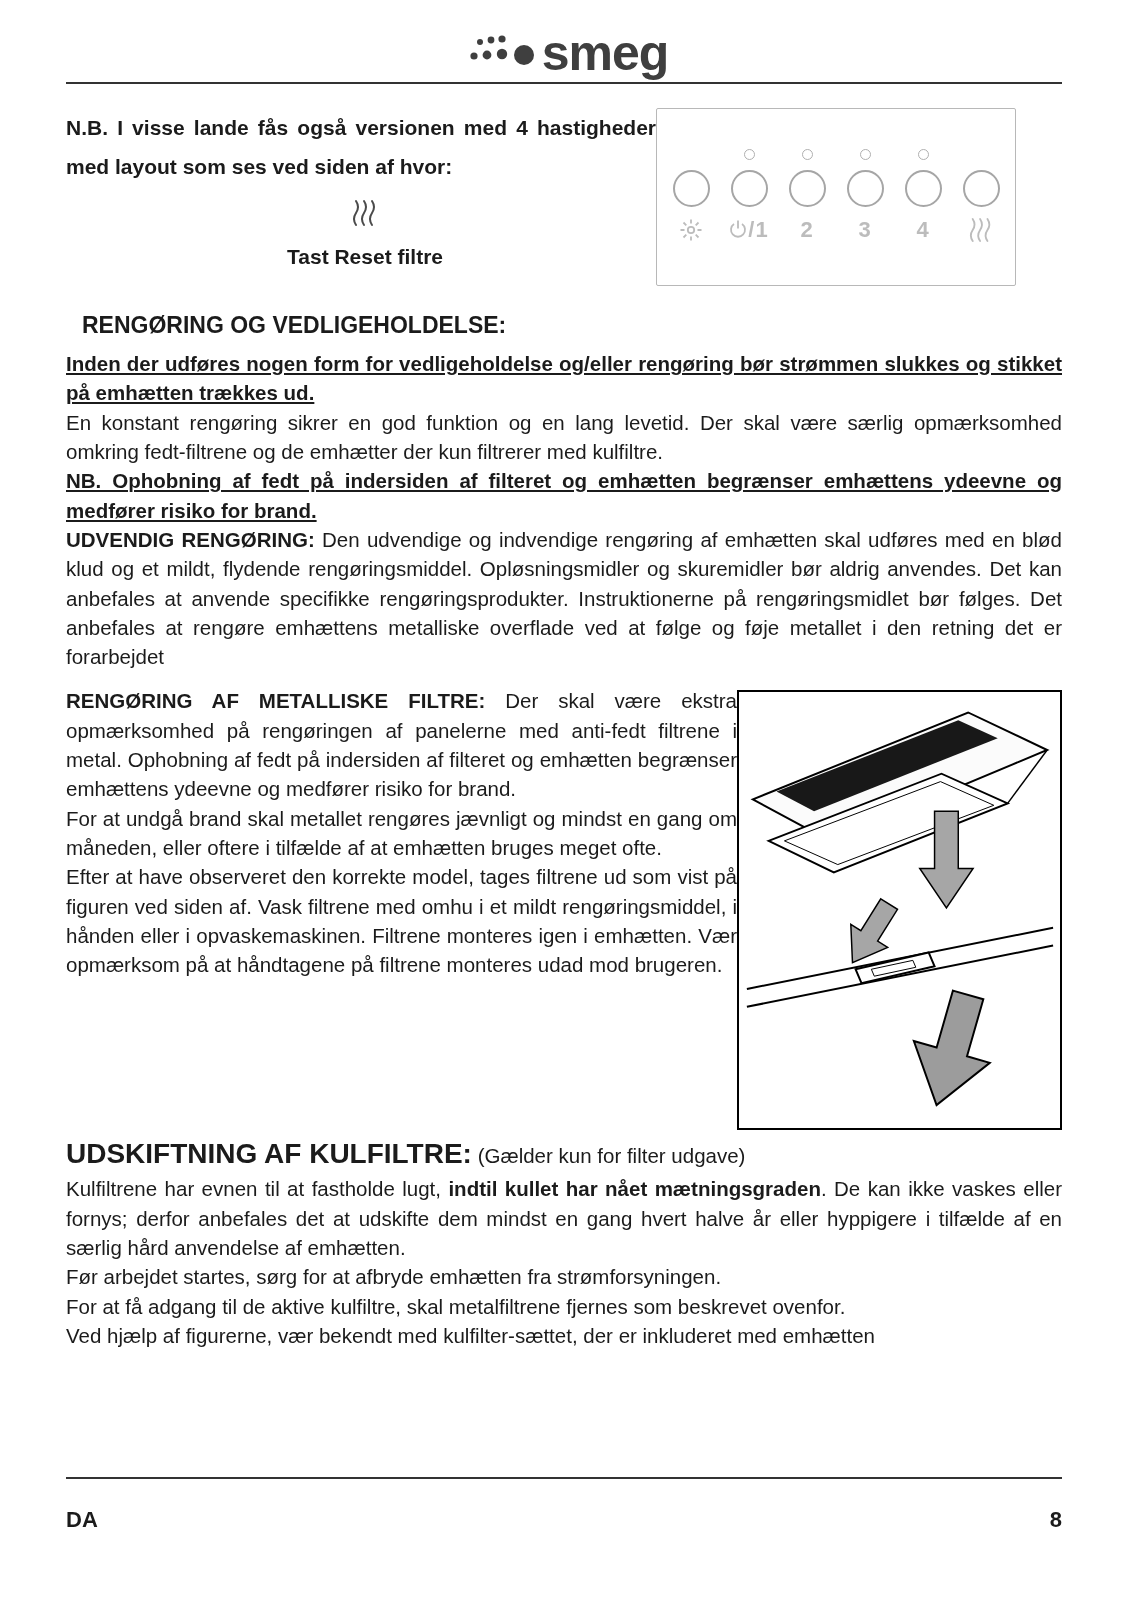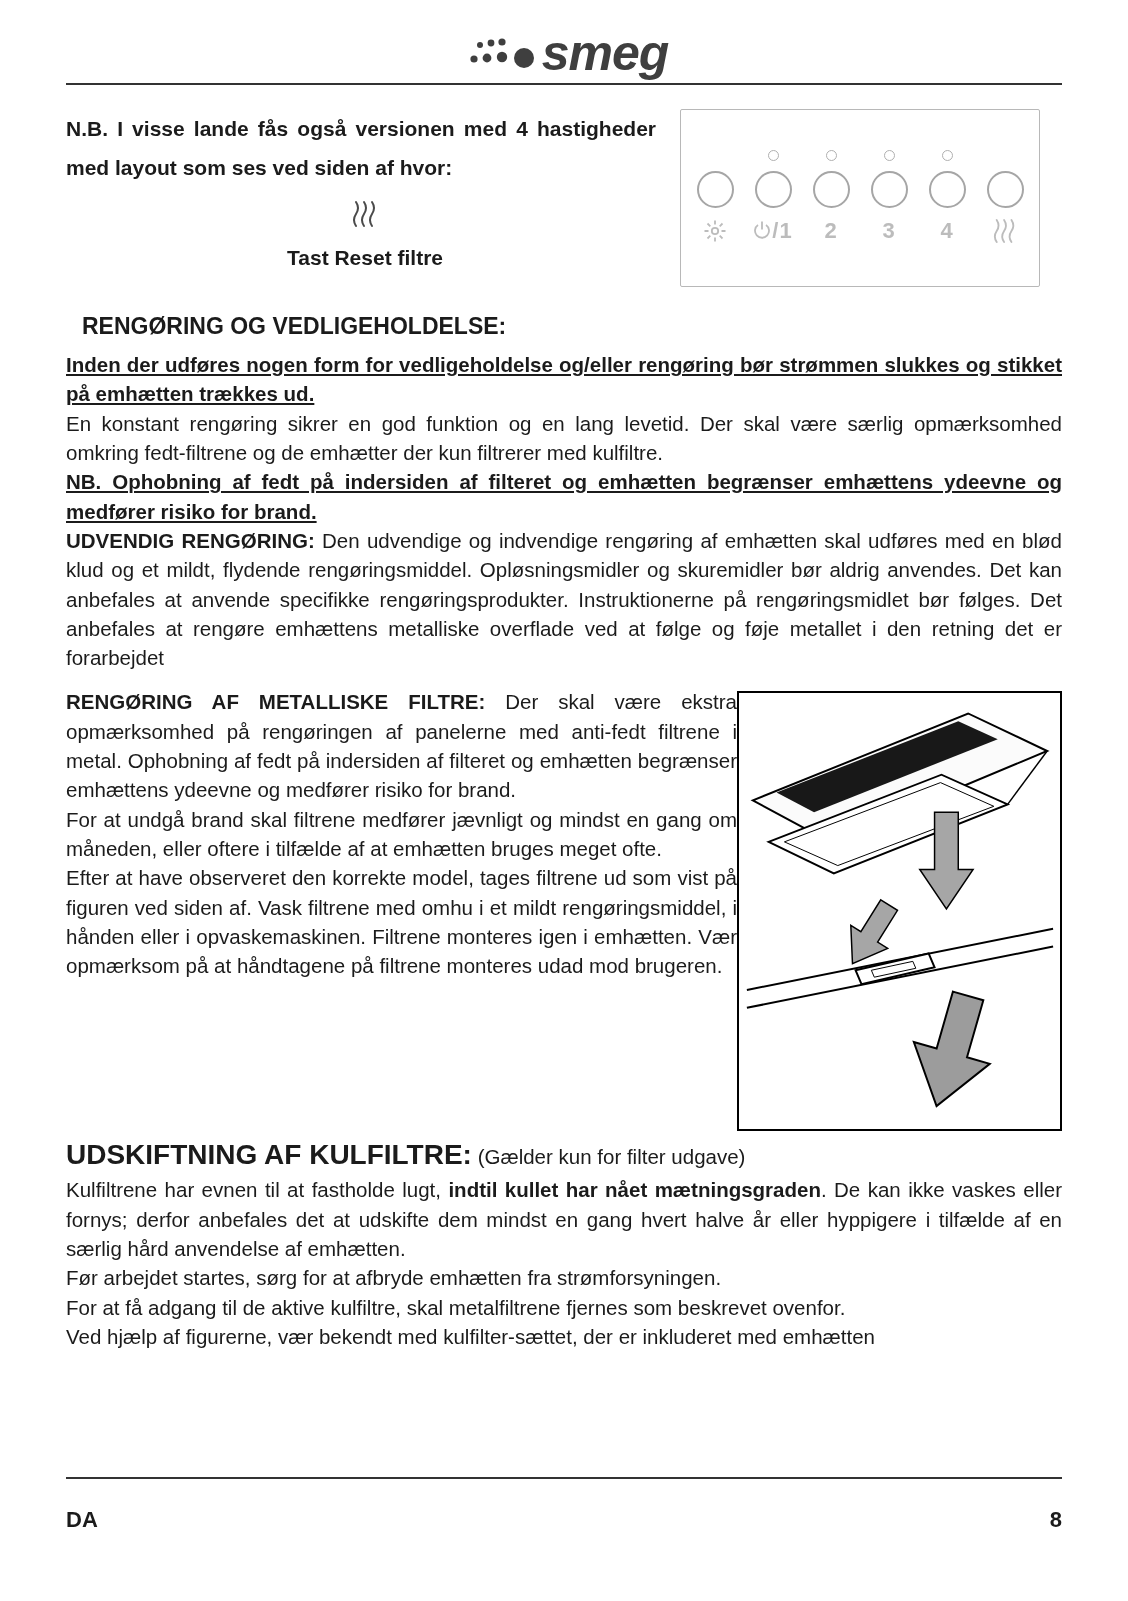--- a/index.html
+++ b/index.html
@@ -8,25 +8,25 @@
     width:1128px;height:1601px;
     box-sizing:border-box;
     padding:28px 66px 0 66px;
     font-family:"Liberation Sans",sans-serif;
     color:#1b1b1b;
     background:#ffffff;
     overflow:hidden;
   }
   
   .header{text-align:center;}
-  .logo{display:inline-flex;align-items:center;gap:4px;line-height:1;font-style:italic;}
+  .logo{display:inline-flex;align-items:flex-start;gap:4px;line-height:1;}
   .logo-text{font-size:50px;font-weight:bold;color:#3f3f3f;letter-spacing:-1px;}
   .header-rule{border-bottom:2px solid #333;margin-top:4px;}
   
-  .intro{display:flex;gap:24px;margin-top:24px;align-items:flex-start;}
+  .intro{display:flex;margin-top:24px;align-items:flex-start;}
   .intro-text{width:590px;}
   .intro-note{margin:0;font-size:21px;font-weight:bold;line-height:1.88;text-align:justify;}
   .bullet{display:flex;align-items:center;gap:18px;margin-top:12px;padding-left:8px;font-size:21px;font-weight:bold;flex-direction:column;}
   
   .panel-figure{
     width:358px;height:176px;border:1px solid #b8b8b8;border-radius:2px;
     display:flex;align-items:center;justify-content:center;background:#fff;
   }
   .cp-grid{display:flex;gap:12px;}
   .cp-col{width:46px;display:flex;flex-direction:column;align-items:center;}
@@ -199,21 +199,21 @@
         <g transform="translate(232,306) rotate(16)">
           <path d="M-16,0 h32 v60 h24 l-40,56 -40,-56 h24 z" fill="#9c9c9c" stroke="#000" stroke-width="2"></path>
         </g>
       </svg>
     </figure>
 
     <p class="body">
       <span class="inline-title">RENGØRING AF METALLISKE FILTRE:</span>
       <span>Der skal være ekstra opmærksomhed på rengøringen af panelerne med anti-fedt filtrene i metal. Ophobning af fedt på indersiden af filteret og emhætten begrænser emhættens ydeevne og medfører risiko for brand.</span>
     </p>
-    <p class="body">For at undgå brand skal filtrene medfører jævnligt og mindst en gang om måneden, eller oftere i tilfælde af at emhætten bruges meget ofte.</p>
+    <p class="body">For at undgå brand skal metallet rengøres jævnligt og mindst en gang om måneden, eller oftere i tilfælde af at emhætten bruges meget ofte.</p>
     <p class="body">Efter at have observeret den korrekte model, tages filtrene ud som vist på figuren ved siden af. Vask filtrene med omhu i et mildt rengøringsmiddel, i hånden eller i opvaskemaskinen. Filtrene monteres igen i emhætten. Vær opmærksom på at håndtagene på filtrene monteres udad mod brugeren.</p>
     <div class="clear"></div>
   </div>
 
   <div>
     <p class="body carbon-head">
       <span class="inline-title">UDSKIFTNING AF KULFILTRE:</span>
       <span>(Gælder kun for filter udgave)</span>
     </p>
     <p class="body">

